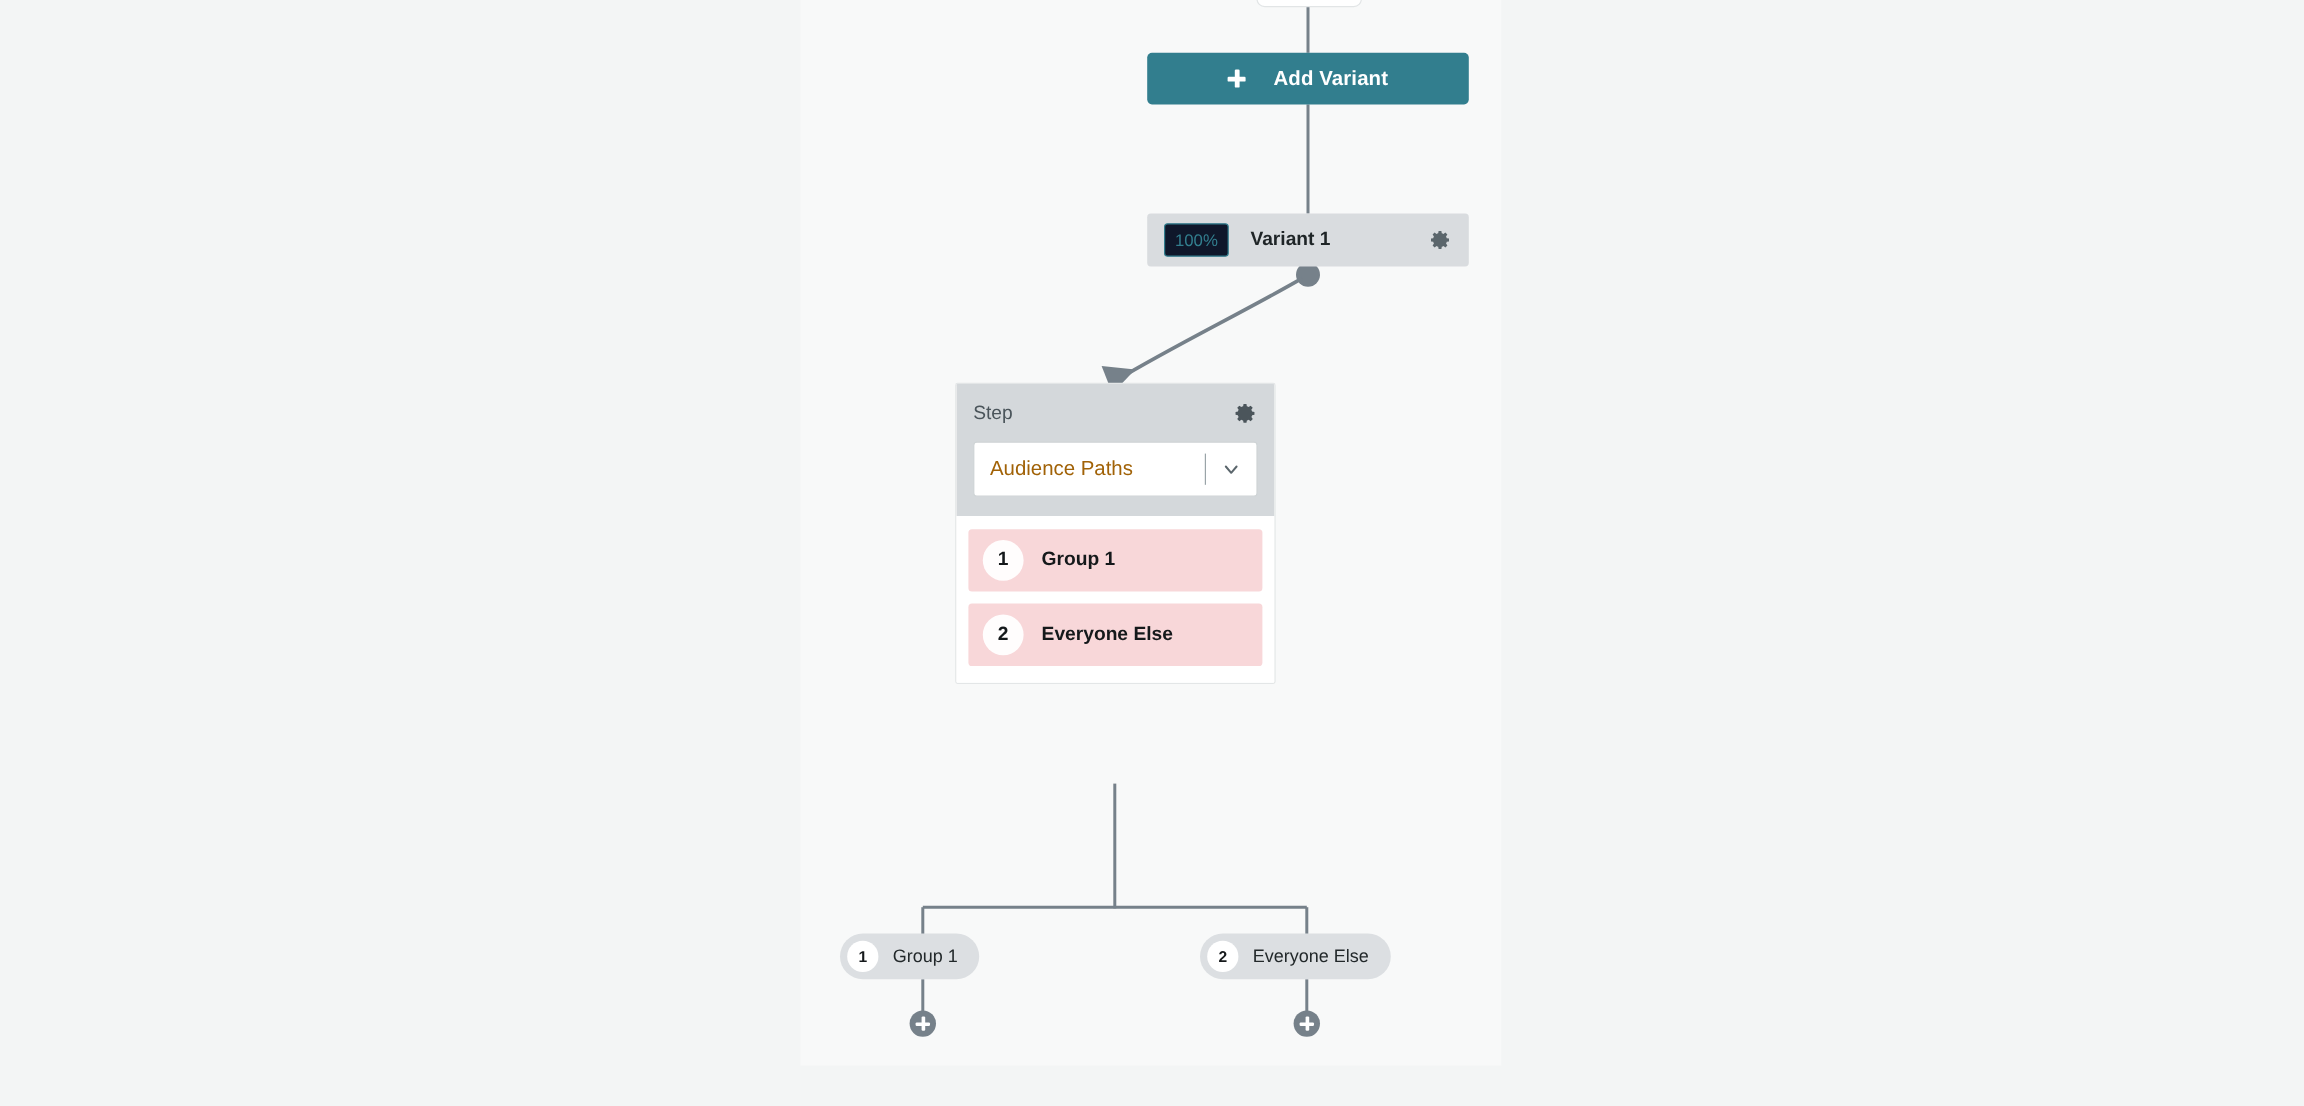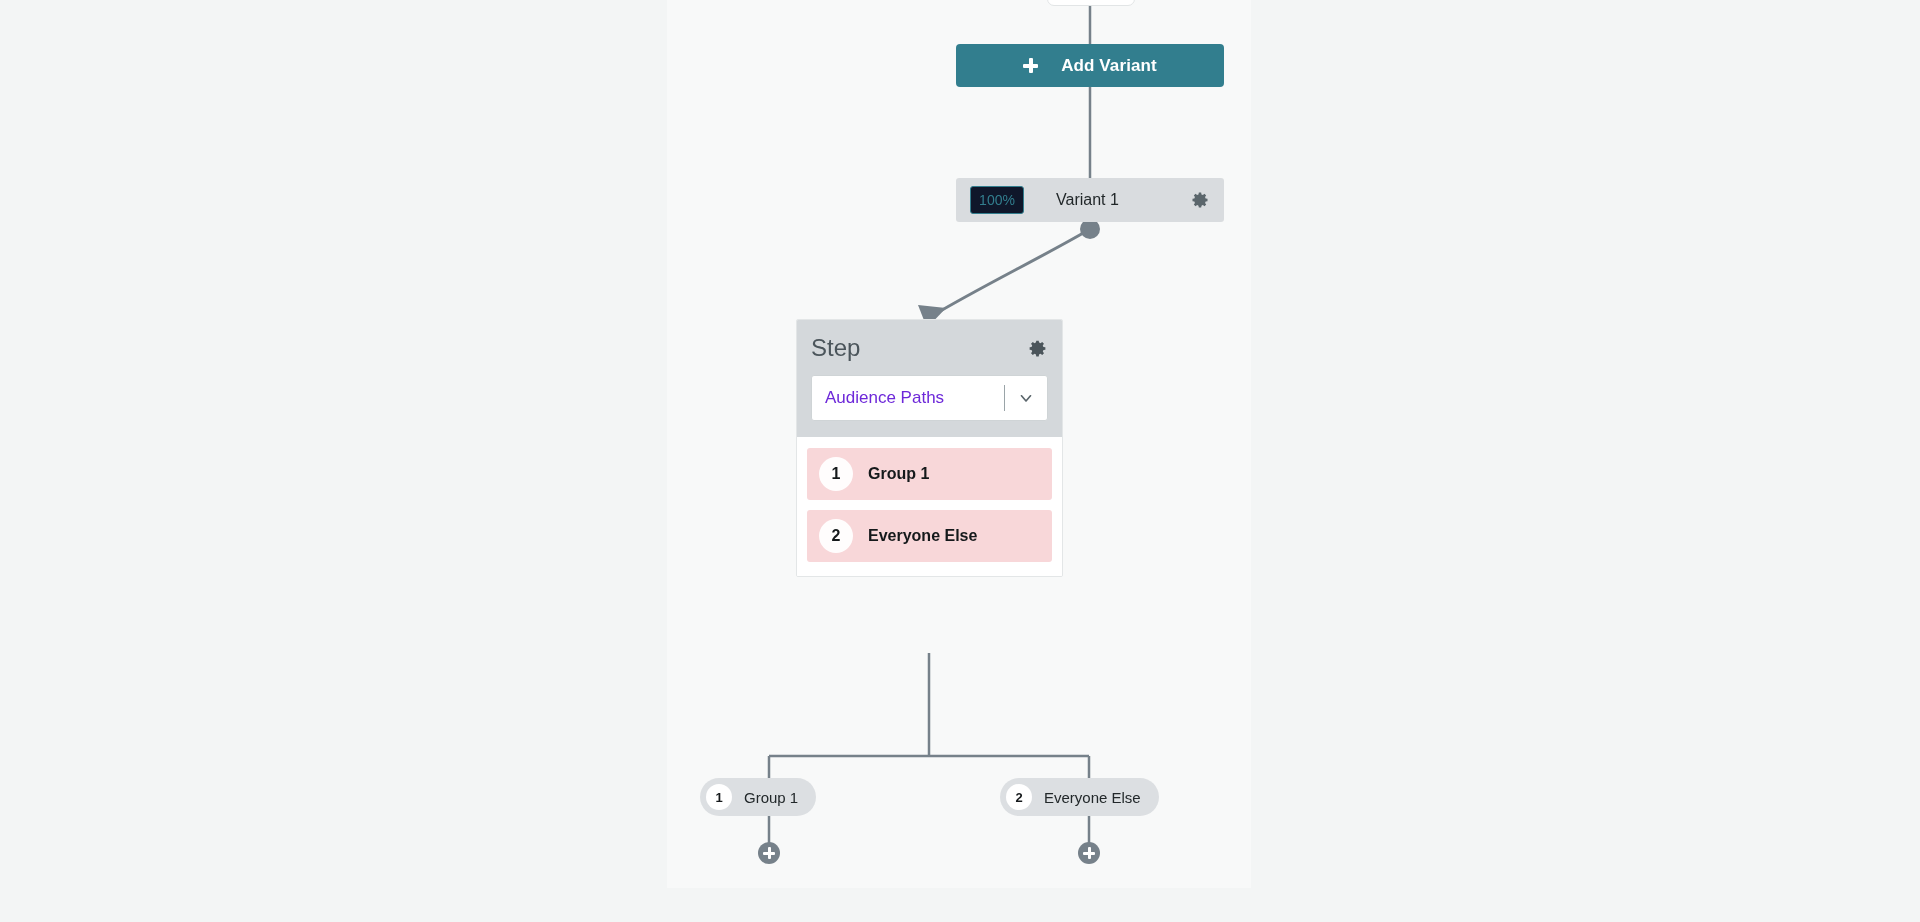--- a/index.html
+++ b/index.html
@@ -118,23 +118,23 @@
     border-radius: 3px;
     color: #327e8e;
     font-size: 14px;
     font-family: "Liberation Sans", sans-serif;
     text-align: center;
     box-sizing: border-box;
     padding: 0;
     outline: none;
   }
   .variant-name {
-    margin-left: 32px;
+    margin-left: 18px;
     font-size: 16px;
-    font-weight: normal;
+    font-weight: bold;
     color: #1f2527;
     flex: 1;
   }
   .icon-btn {
     background: none;
     border: none;
     padding: 0;
     cursor: pointer;
     display: flex;
     align-items: center;
@@ -157,37 +157,37 @@
     background: #d4d8db;
     padding: 14px 14px 16px 14px;
   }
   .step-head-top {
     display: flex;
     align-items: center;
     justify-content: space-between;
     margin-bottom: 13px;
   }
   .step-title {
-    font-size: 24px;
+    font-size: 16px;
     color: #4b555b;
   }
   .step-select {
     height: 44px;
     background: #ffffff;
     border: 1px solid #cfd4d6;
     border-radius: 3px;
     display: flex;
     align-items: center;
     cursor: pointer;
   }
   .step-select-value {
     flex: 1;
     padding-left: 13px;
     font-size: 17px;
-    color: #6d28d9;
+    color: #a16207;
     white-space: nowrap;
     overflow: hidden;
   }
   .step-select-divider {
     width: 1px;
     height: 26px;
     background: #9aa4a8;
   }
   .step-select-caret {
     width: 42px;

